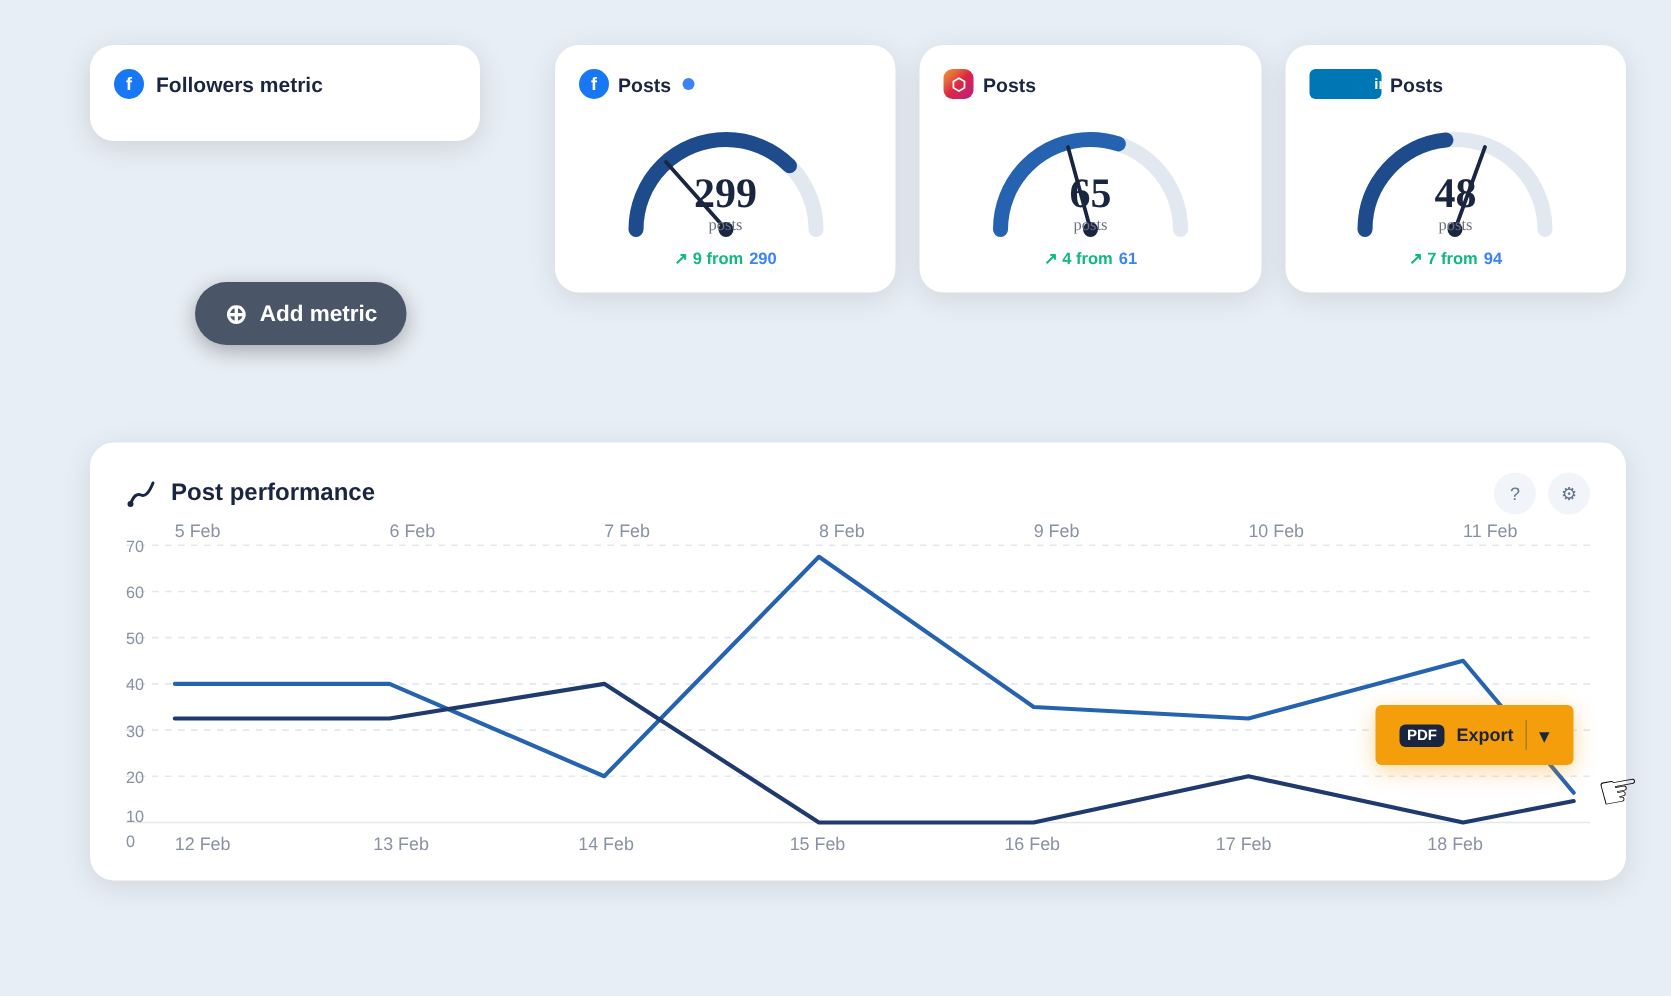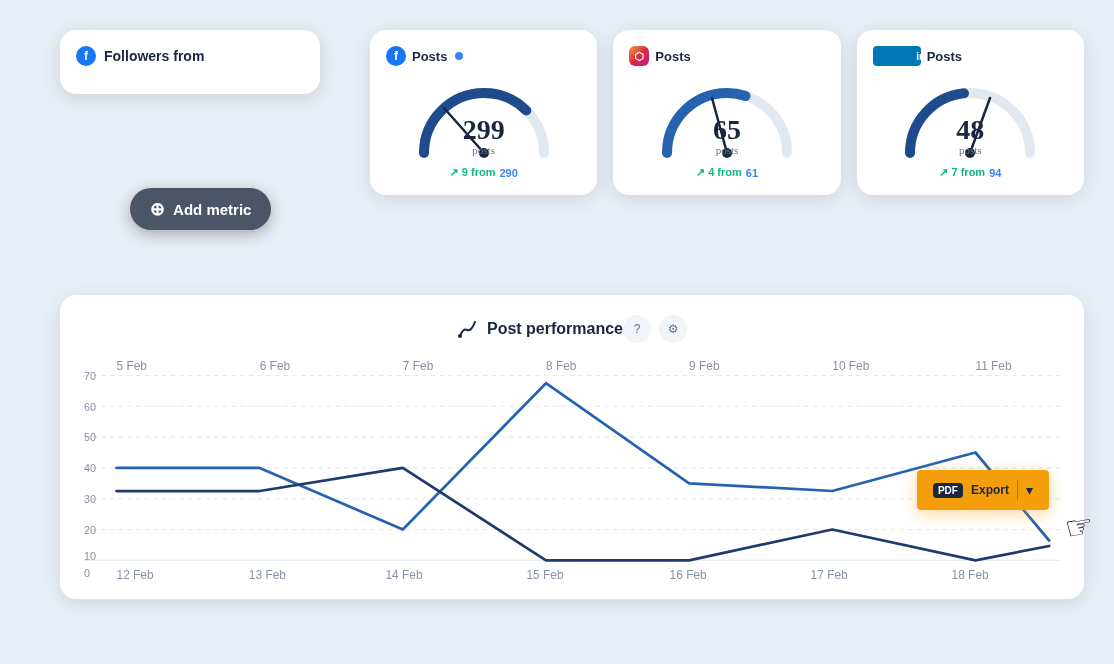--- a/index.html
+++ b/index.html
@@ -233,22 +233,22 @@
       background: white;
       border-radius: 16px;
       padding: 20px 24px;
       box-shadow: 0 4px 20px rgba(0,0,0,0.1);
       z-index: 2;
     }
 
     .perf-header {
       display: flex;
       align-items: center;
-      justify-content: center;
-      margin-bottom: 16px;
+      justify-content: space-between;
+      margin-bottom: 4px;
     }
 
     .perf-title-row {
       display: flex;
       align-items: center;
       gap: 8px;
     }
 
     .perf-title {
       font-size: 16px;
@@ -373,21 +373,21 @@
     }
   </style>
 </head>
 <body>
 
 <div class="main-container">
 
   <div class="followers-card">
     <div class="card-header">
       <div class="fb-icon">f</div>
-      <span class="card-title">Followers from</span>
+      <span class="card-title">Followers metric</span>
     </div>
   </div>
 
   <button class="add-metric-btn">
     <span style="font-size:18px;">⊕</span>
     <span>Add metric</span>
   </button>
 
   <div class="posts-cards-container">
 

